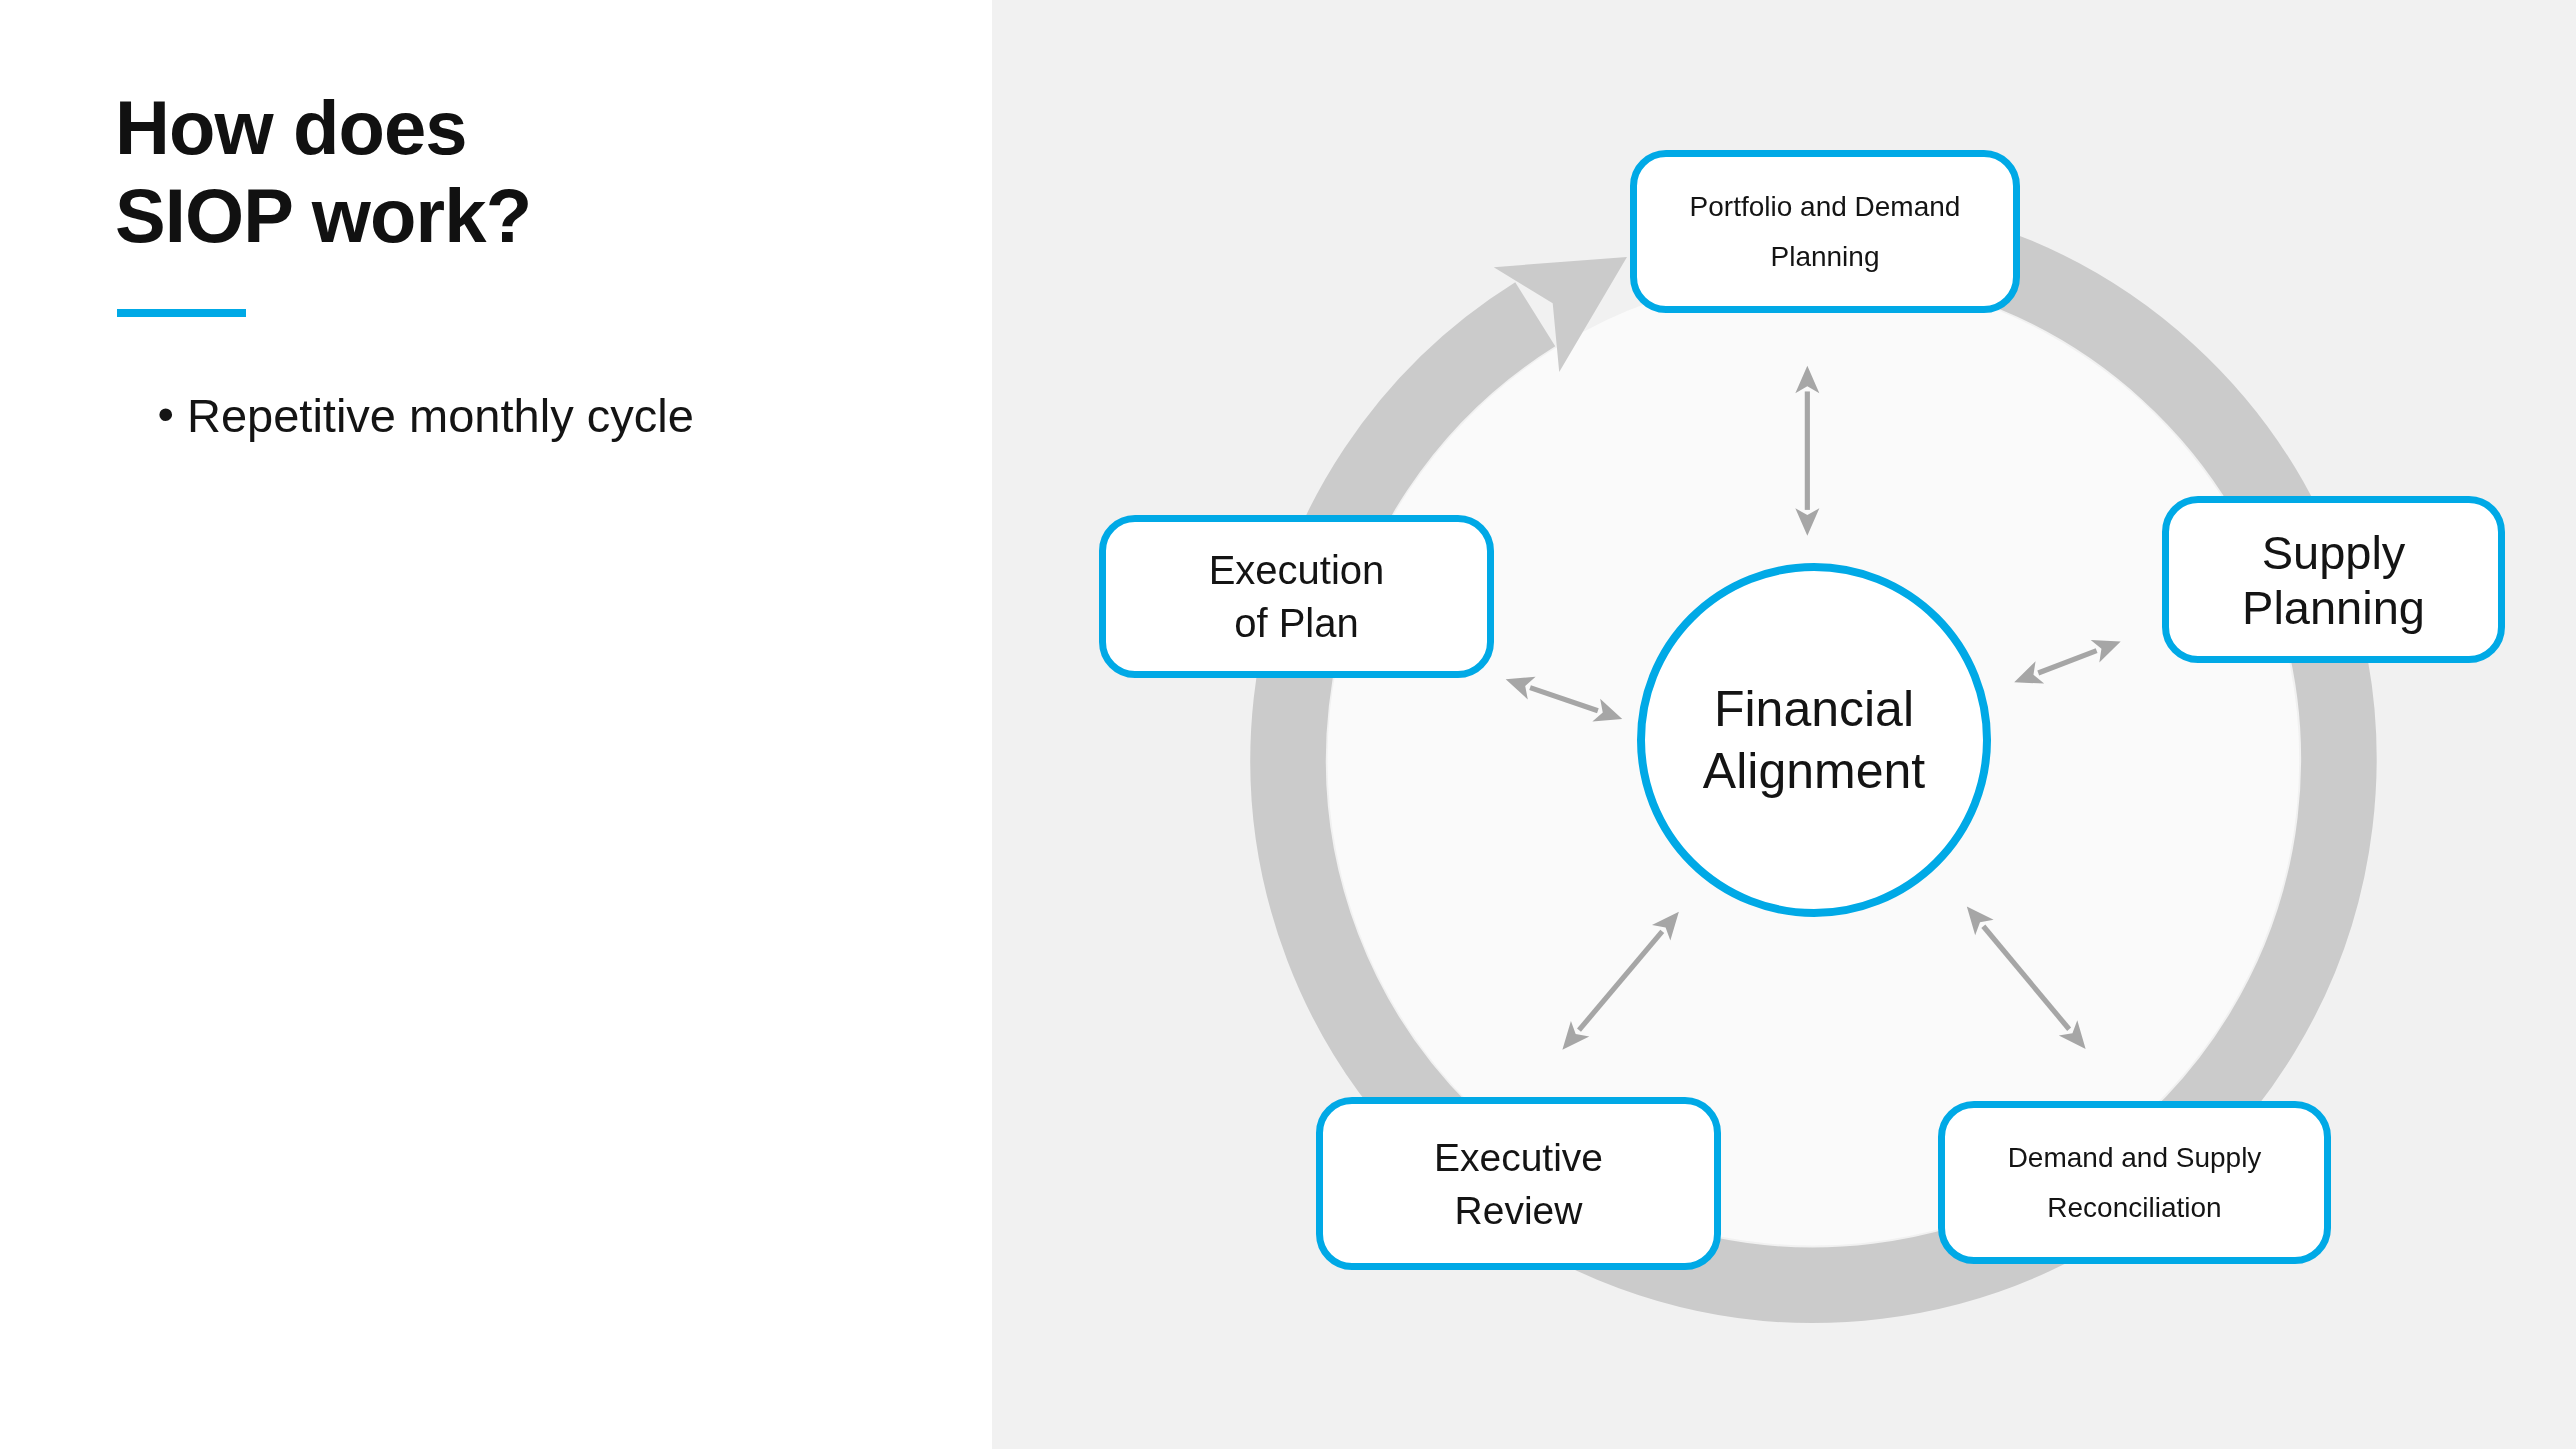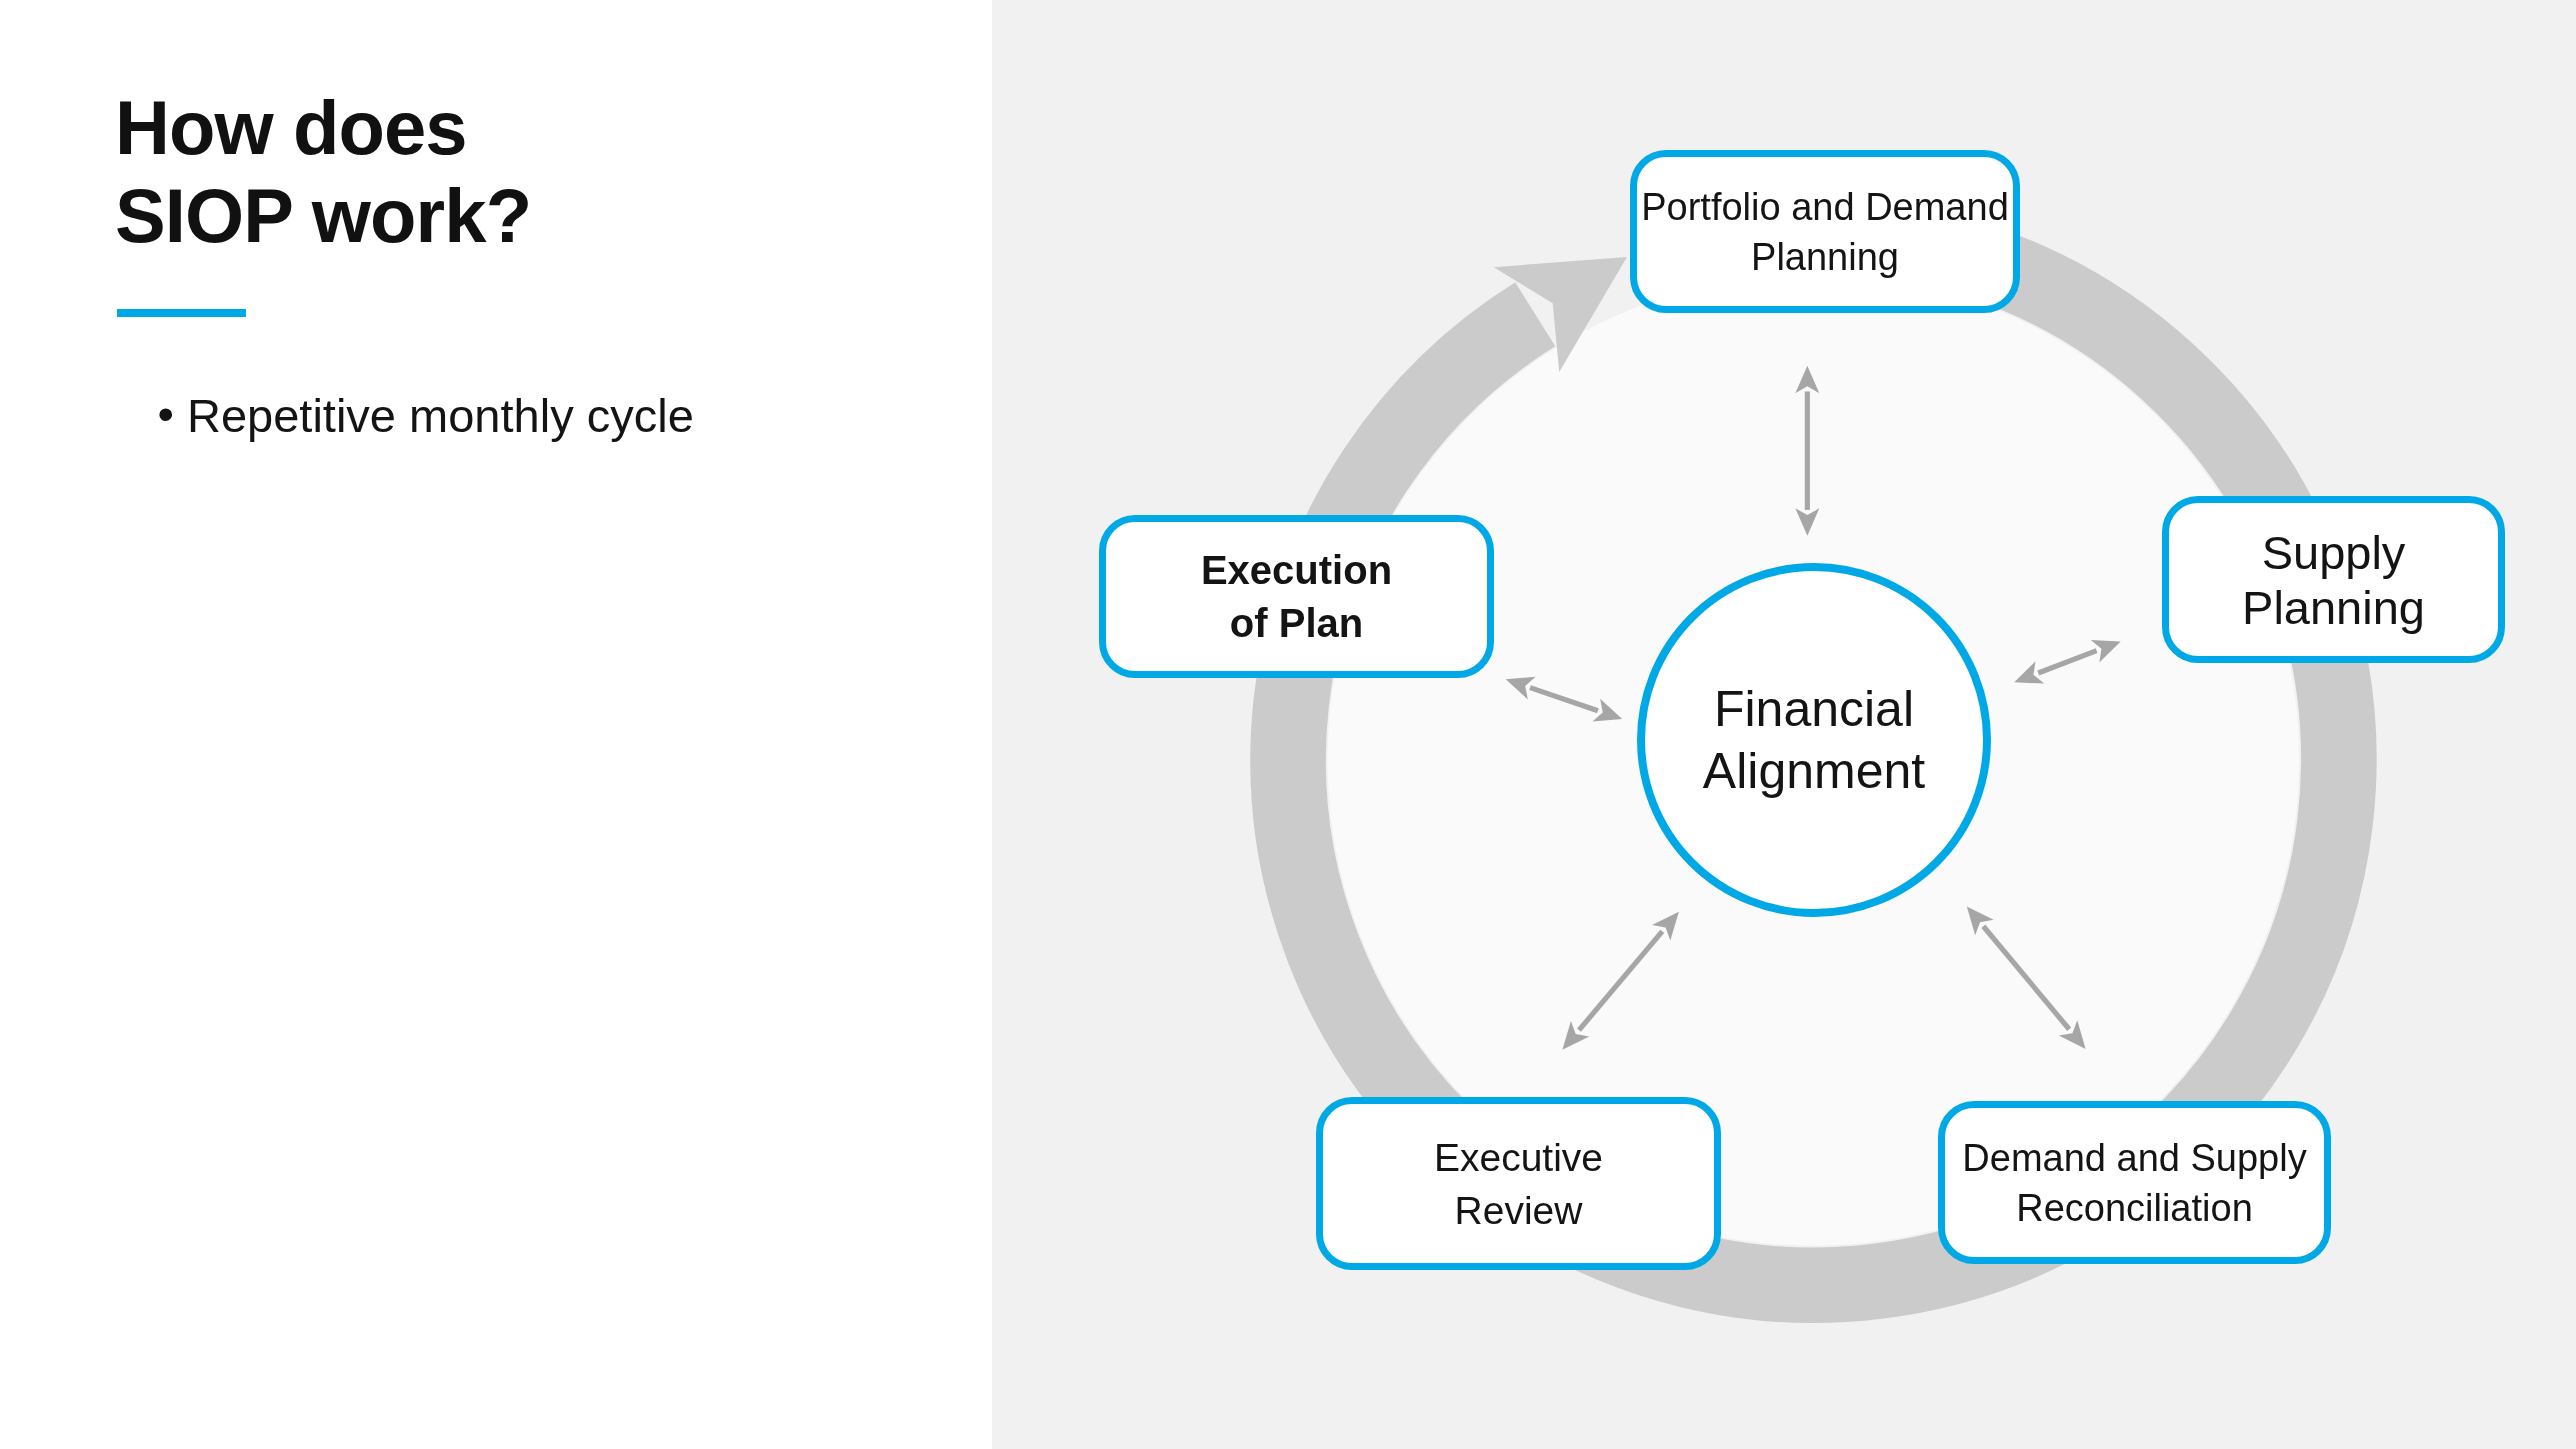--- a/index.html
+++ b/index.html
@@ -41,23 +41,23 @@
   .cycle-arc{fill:none;stroke:var(--ring);stroke-width:88px;}
   .big-head{fill:var(--ring);}
   .connector{stroke:var(--arrow);stroke-width:6px;}
   .small-head{fill:var(--arrow);}
 
   .node-box{
     position:absolute;background:#ffffff;border:7.7px solid var(--accent);
     border-radius:36px;display:flex;align-items:center;justify-content:center;
     text-align:center;color:#141414;
   }
-  .node-label{font-size:38px;line-height:50px;}
+  .node-label{font-size:28px;line-height:50px;}
   .box-portfolio{left:1630px;top:150px;width:390px;height:163px;}
-  .box-execution{left:1099px;top:515px;width:395px;height:163px;font-weight:bold;}
+  .box-execution{left:1099px;top:515px;width:395px;height:163px;}
   .box-execution .node-label{font-size:40px;line-height:53px;}
   .box-supply{left:2162px;top:496px;width:343px;height:167px;}
   .box-supply .node-label{font-size:47px;line-height:55px;}
   .box-executive{left:1316px;top:1097px;width:405px;height:173px;text-align:center;}
   .box-executive .node-label{font-size:39px;line-height:53px;}
   .box-reconciliation{left:1938px;top:1101px;width:393px;height:163px;}
 
   .center-circle{
     position:absolute;left:1637px;top:563px;width:354px;height:354px;
     background:#ffffff;border:8.6px solid var(--accent);border-radius:50%;

